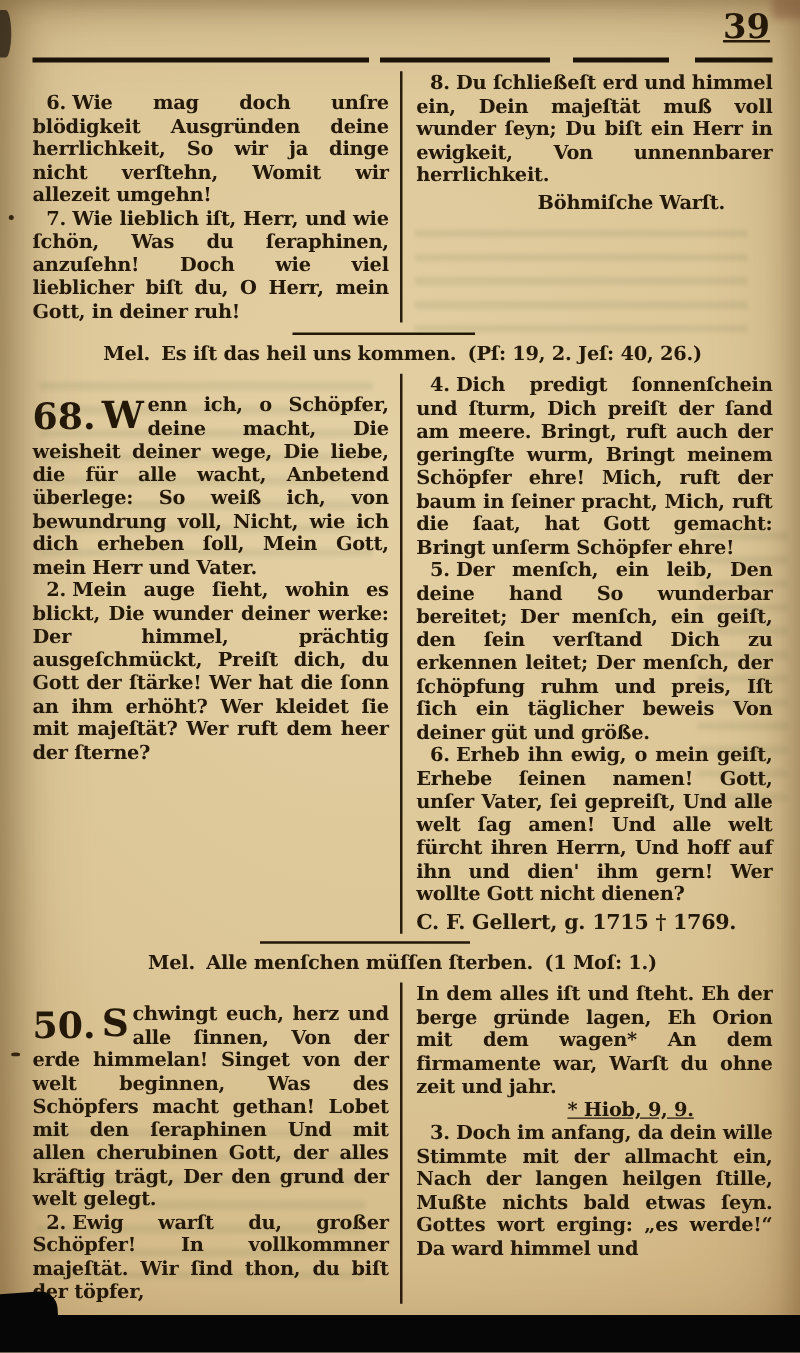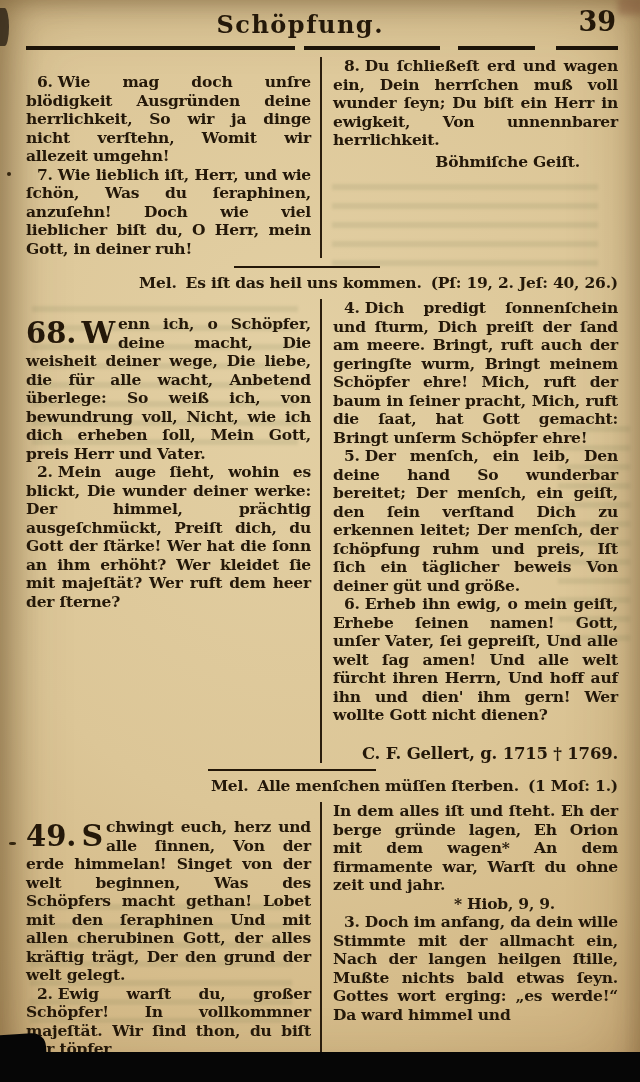--- a/index.html
+++ b/index.html
@@ -6,35 +6,35 @@
   .page{
     position:relative;width:640px;height:1082px;overflow:hidden;
     background:radial-gradient(ellipse 120% 90% at 45% 35%, #e3d0a4 0%, #dcc697 45%, #d3b987 70%, #c4a372 92%, #b5925f 100%);
     box-shadow:inset 0 0 70px rgba(80,50,10,.32), inset 14px 0 28px rgba(60,35,5,.28), inset -8px 0 20px rgba(60,35,5,.18);
     font-family:"DejaVu Serif","Liberation Serif",serif;
     font-weight:bold;color:#241809;
   }
   .text-block{position:absolute;left:0;top:0;right:0;z-index:2;padding:8px 22px 0 26px;}
   .hdr{position:relative;height:36px;}
   .hdr-title{position:absolute;left:50%;transform:translateX(-63%);top:2px;font-size:24px;letter-spacing:1.5px;}
-  .page-num{position:absolute;right:2px;top:-2px;font-size:27px;}
+  .page-num{position:absolute;right:2px;top:-2px;font-size:27px;text-decoration:underline;}
   .hdr-rule{height:4px;margin-top:2px;background:linear-gradient(90deg,#1c1308 0 45.5%,transparent 45.5% 47%,#1c1308 47% 70%,transparent 70% 73%,#1c1308 73% 86%,transparent 86% 89.5%,#1c1308 89.5% 100%);}
   .cols{display:flex;margin-top:7px;}
   .col{width:50%;font-size:15.5px;line-height:18.5px;text-align:justify;letter-spacing:-0.2px;}
   .col-left{padding-right:9px;margin-top:16px;}
   .col-right{border-left:2px solid #2a1d0d;padding-left:11px;}
   .verse{margin:0;text-indent:11px;}
   .verse.vfirst{text-indent:0;}
   .vnum{margin-right:5px;}
   .hymn-num{float:left;font-size:29px;line-height:33px;margin:2px 5px 0 0;letter-spacing:0;}
   .v-initial{float:left;font-size:30px;line-height:31px;margin:2px 3px 0 0;}
   .attr-right{margin:3px 0 0;text-indent:0;text-align:right;padding-right:38px;}
-  .attr-center{margin:20px 0 0;text-indent:0;text-align:right;font-size:16.5px;}
-  .footnote{margin:0;text-indent:0;text-align:center;padding-left:58px;}
-  .mel{text-align:right;font-size:15.5px;margin:5px 0 2px;letter-spacing:-0.2px;}
+  .attr-center{margin:4px 0 0;text-indent:0;text-align:left;font-size:16.5px;}
+  .footnote{margin:0;text-indent:0;text-align:center;padding-left:58px;text-decoration:underline;}
+  .mel{text-align:center;font-size:15.5px;margin:5px 0 2px;letter-spacing:-0.2px;}
   .mel-label{margin-right:9px;}
   .mel-ref{margin-left:9px;}
   .divider{height:2px;background:#231708;}
   .divider-1{width:146px;margin:8px 0 4px 208px;}
   .divider-2{width:168px;margin:6px 0 4px 182px;}
   
   .scan-strip-bottom{position:absolute;bottom:0;left:0;width:640px;height:30px;background:#060606;z-index:3;}
   .scan-wedge{position:absolute;bottom:22px;left:-6px;width:52px;height:26px;background:#060606;border-radius:0 14px 2px 0;transform:rotate(-4deg);z-index:3;}
   .corner-mark-tl{position:absolute;left:0;top:8px;width:9px;height:38px;background:#2a2114;opacity:.8;border-radius:0 60% 60% 0;z-index:3;}
   .corner-smudge-tr{position:absolute;right:-4px;top:-3px;width:26px;height:18px;background:#7a4a33;opacity:.4;filter:blur(3px);z-index:3;}
@@ -52,60 +52,59 @@
 <div class="page">
 
   <div class="bleed bleed-1"></div>
   <div class="bleed bleed-2"></div>
   <div class="bleed bleed-3"></div>
   <div class="bleed bleed-4"></div>
 
   <div class="text-block">
 
     <div class="hdr">
-      <span class="hdr-title">Schöpfung.</span>
       <span class="page-num">39</span>
     </div>
     <div class="hdr-rule"></div>
 
     <div class="cols">
       <div class="col col-left">
         <p class="verse"><span class="vnum">6.</span><span>Wie mag doch unſre blödigkeit Ausgründen deine herrlichkeit, So wir ja dinge nicht verſtehn, Womit wir allezeit umgehn!</span></p>
         <p class="verse"><span class="vnum">7.</span><span>Wie lieblich iſt, Herr, und wie ſchön, Was du ſeraphinen, anzuſehn! Doch wie viel lieblicher biſt du, O Herr, mein Gott, in deiner ruh!</span></p>
       </div>
       <div class="col col-right">
-        <p class="verse"><span class="vnum">8.</span><span>Du ſchließeſt erd und wagen ein, Dein herrſchen muß voll wunder ſeyn; Du biſt ein Herr in ewigkeit, Von unnennbarer herrlichkeit.</span></p>
-        <p class="verse attr-right">Böhmiſche Geiſt.</p>
+        <p class="verse"><span class="vnum">8.</span><span>Du ſchließeſt erd und himmel ein, Dein majeſtät muß voll wunder ſeyn; Du biſt ein Herr in ewigkeit, Von unnennbarer herrlichkeit.</span></p>
+        <p class="verse attr-right">Böhmiſche Warſt.</p>
       </div>
     </div>
 
     <div class="divider divider-1"></div>
 
     <p class="mel"><span class="mel-label">Mel.</span><span>Es iſt das heil uns kommen.</span><span class="mel-ref">(Pſ: 19, 2. Jeſ: 40, 26.)</span></p>
 
     <div class="cols">
       <div class="col col-left">
-        <p class="verse vfirst"><span class="hymn-num">68.</span><span class="v-initial">W</span><span>enn ich, o Schöpfer, deine macht, Die weisheit deiner wege, Die liebe, die für alle wacht, Anbetend überlege: So weiß ich, von bewundrung voll, Nicht, wie ich dich erheben ſoll, Mein Gott, preis Herr und Vater.</span></p>
+        <p class="verse vfirst"><span class="hymn-num">68.</span><span class="v-initial">W</span><span>enn ich, o Schöpfer, deine macht, Die weisheit deiner wege, Die liebe, die für alle wacht, Anbetend überlege: So weiß ich, von bewundrung voll, Nicht, wie ich dich erheben ſoll, Mein Gott, mein Herr und Vater.</span></p>
         <p class="verse"><span class="vnum">2.</span><span>Mein auge ſieht, wohin es blickt, Die wunder deiner werke: Der himmel, prächtig ausgeſchmückt, Preiſt dich, du Gott der ſtärke! Wer hat die ſonn an ihm erhöht? Wer kleidet ſie mit majeſtät? Wer ruft dem heer der ſterne?</span></p>
       </div>
       <div class="col col-right">
         <p class="verse"><span class="vnum">4.</span><span>Dich predigt ſonnenſchein und ſturm, Dich preiſt der ſand am meere. Bringt, ruft auch der geringſte wurm, Bringt meinem Schöpfer ehre! Mich, ruft der baum in ſeiner pracht, Mich, ruft die ſaat, hat Gott gemacht: Bringt unſerm Schöpfer ehre!</span></p>
         <p class="verse"><span class="vnum">5.</span><span>Der menſch, ein leib, Den deine hand So wunderbar bereitet; Der menſch, ein geiſt, den ſein verſtand Dich zu erkennen leitet; Der menſch, der ſchöpfung ruhm und preis, Iſt ſich ein täglicher beweis Von deiner güt und größe.</span></p>
         <p class="verse"><span class="vnum">6.</span><span>Erheb ihn ewig, o mein geiſt, Erhebe ſeinen namen! Gott, unſer Vater, ſei gepreiſt, Und alle welt ſag amen! Und alle welt fürcht ihren Herrn, Und hoff auf ihn und dien' ihm gern! Wer wollte Gott nicht dienen?</span></p>
         <p class="verse attr-center">C. F. Gellert, g. 1715 † 1769.</p>
       </div>
     </div>
 
     <div class="divider divider-2"></div>
 
     <p class="mel"><span class="mel-label">Mel.</span><span>Alle menſchen müſſen ſterben.</span><span class="mel-ref">(1 Moſ: 1.)</span></p>
 
     <div class="cols">
       <div class="col col-left">
-        <p class="verse vfirst"><span class="hymn-num">49.</span><span class="v-initial">S</span><span>chwingt euch, herz und alle ſinnen, Von der erde himmelan! Singet von der welt beginnen, Was des Schöpfers macht gethan! Lobet mit den ſeraphinen Und mit allen cherubinen Gott, der alles kräftig trägt, Der den grund der welt gelegt.</span></p>
+        <p class="verse vfirst"><span class="hymn-num">50.</span><span class="v-initial">S</span><span>chwingt euch, herz und alle ſinnen, Von der erde himmelan! Singet von der welt beginnen, Was des Schöpfers macht gethan! Lobet mit den ſeraphinen Und mit allen cherubinen Gott, der alles kräftig trägt, Der den grund der welt gelegt.</span></p>
         <p class="verse"><span class="vnum">2.</span><span>Ewig warſt du, großer Schöpfer! In vollkommner majeſtät. Wir ſind thon, du biſt der töpfer,</span></p>
       </div>
       <div class="col col-right">
         <p class="verse vfirst"><span>In dem alles iſt und ſteht. Eh der berge gründe lagen, Eh Orion mit dem wagen* An dem firmamente war, Warſt du ohne zeit und jahr.</span></p>
         <p class="verse footnote">* Hiob, 9, 9.</p>
         <p class="verse"><span class="vnum">3.</span><span>Doch im anfang, da dein wille Stimmte mit der allmacht ein, Nach der langen heilgen ſtille, Mußte nichts bald etwas ſeyn. Gottes wort erging: „es werde!“ Da ward himmel und</span></p>
       </div>
     </div>
 
   </div>

